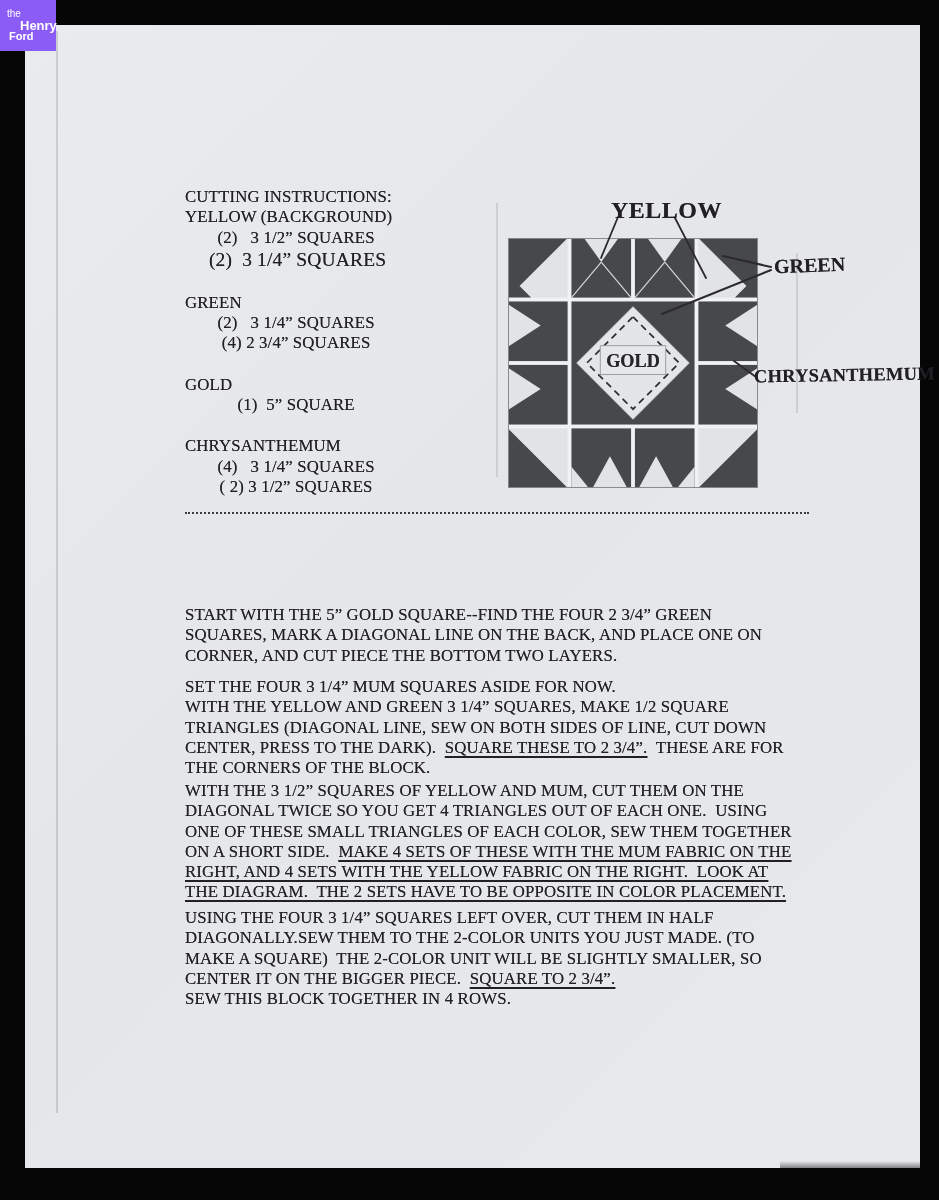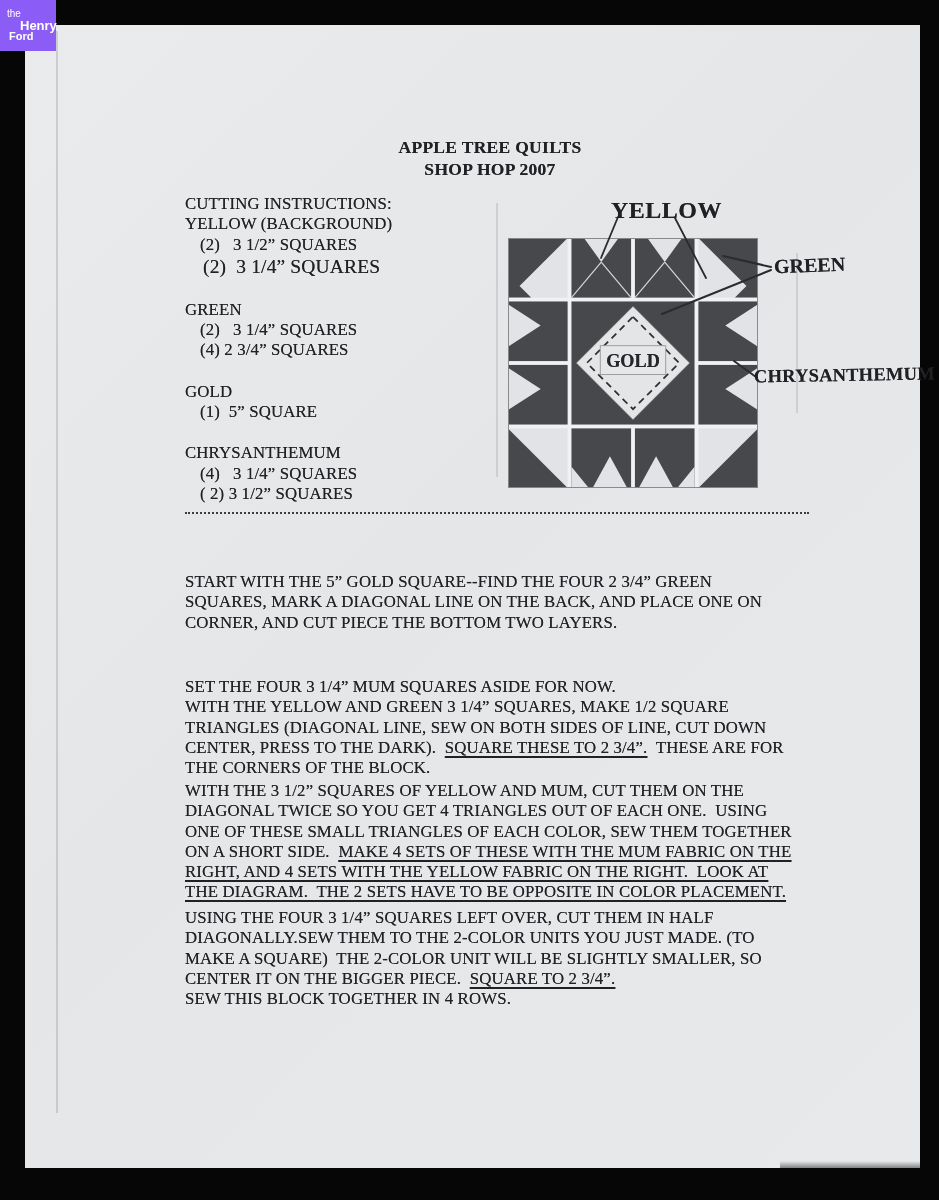--- a/index.html
+++ b/index.html
@@ -22,37 +22,37 @@
   .logo .l-the   { position:absolute; left:7px;  top:8px;  font-size:10px; }
   .logo .l-henry { position:absolute; left:20px; top:18px; font-size:13px; font-weight:bold; }
   .logo .l-ford  { position:absolute; left:9px;  top:30px; font-size:11px; font-weight:bold; }
 
   .title {
     position:absolute; left:145px; top:111px; width:640px; text-align:center;
     font-size:17.5px; font-weight:bold; line-height:22px; letter-spacing:.3px;
   }
 
   .cutting {
-    position:absolute; left:160px; top:169px;
+    position:absolute; left:160px; top:162px;
     font-size:16.8px; line-height:20.3px; white-space:pre; letter-spacing:.15px;
   }
   .cut-section { margin-bottom:21px; }
-  .cut-item { padding-left:15px; }
+  .cut-item { padding-left:15px;text-align:center; }
   .cut-item.large { font-size:19.5px; line-height:24px; padding-left:18px; }
 
   .divider {
     position:absolute; left:160px; top:487px; width:624px; height:0;
     border-top:2px dotted #3c3c40;
   }
 
   .para {
     position:absolute; left:160px;
     font-size:16.8px; line-height:20.3px; white-space:pre; letter-spacing:.15px;
   }
-  .p1{top:497px} .p2{top:547px} .p3{top:652px} .p4{top:756px} .p5{top:883px}
+  .p1{top:497px} .p2{top:580px} .p3{top:652px} .p4{top:756px} .p5{top:883px}
   u { text-underline-offset:3px; text-decoration-thickness:1.5px; }
 
   
   .diagram-svg { position:absolute; left:483px; top:207px; width:250px; height:262px; }
   .overlay { position:absolute; left:0; top:0; width:895px; height:1143px; pointer-events:none; }
   .dlabel { position:absolute; font-weight:bold; white-space:nowrap; }
   .lbl-yellow { left:586px; top:172px; font-size:24px; letter-spacing:.5px; }
   .lbl-green  { left:749px; top:229px; font-size:20px; transform:rotate(-2deg); }
   .lbl-chrys  { left:729px; top:340px; font-size:18.5px; transform:rotate(-1deg); letter-spacing:.2px; }
 
@@ -65,24 +65,20 @@
 <body>
 
 <div class="logo">
   <span class="l-the">the</span>
   <span class="l-henry">Henry</span>
   <span class="l-ford">Ford</span>
 </div>
 
 <div class="paper">
 
-  <div class="title">
-    <div>APPLE TREE QUILTS</div>
-    <div>SHOP HOP 2007</div>
-  </div>
 
   <div class="cutting"><div class="cut-section"><div class="cut-heading">CUTTING INSTRUCTIONS:</div><div class="cut-heading">YELLOW (BACKGROUND)</div><div class="cut-item">(2)   3 1/2” SQUARES</div><div class="cut-item large">(2)  3 1/4” SQUARES</div></div><div class="cut-section"><div class="cut-heading">GREEN</div><div class="cut-item">(2)   3 1/4” SQUARES</div><div class="cut-item">(4) 2 3/4” SQUARES</div></div><div class="cut-section"><div class="cut-heading">GOLD</div><div class="cut-item">(1)  5” SQUARE</div></div><div class="cut-section"><div class="cut-heading">CHRYSANTHEMUM</div><div class="cut-item">(4)   3 1/4” SQUARES</div><div class="cut-item">( 2) 3 1/2” SQUARES</div></div></div>
 
   <svg class="diagram-svg" viewBox="0 0 260 260">
     <rect x="0" y="0" width="260" height="260" fill="#f0f1f3"></rect>
 
     <rect x="0" y="0" width="62" height="62" fill="#e2e3e6"></rect>
     <polygon points="0,0 62,0 0,62" fill="#47484c"></polygon>
     <polygon points="0,38 0,62 24,62" fill="#47484c"></polygon>
     <rect x="66" y="0" width="62" height="62" fill="#47484c"></rect>

